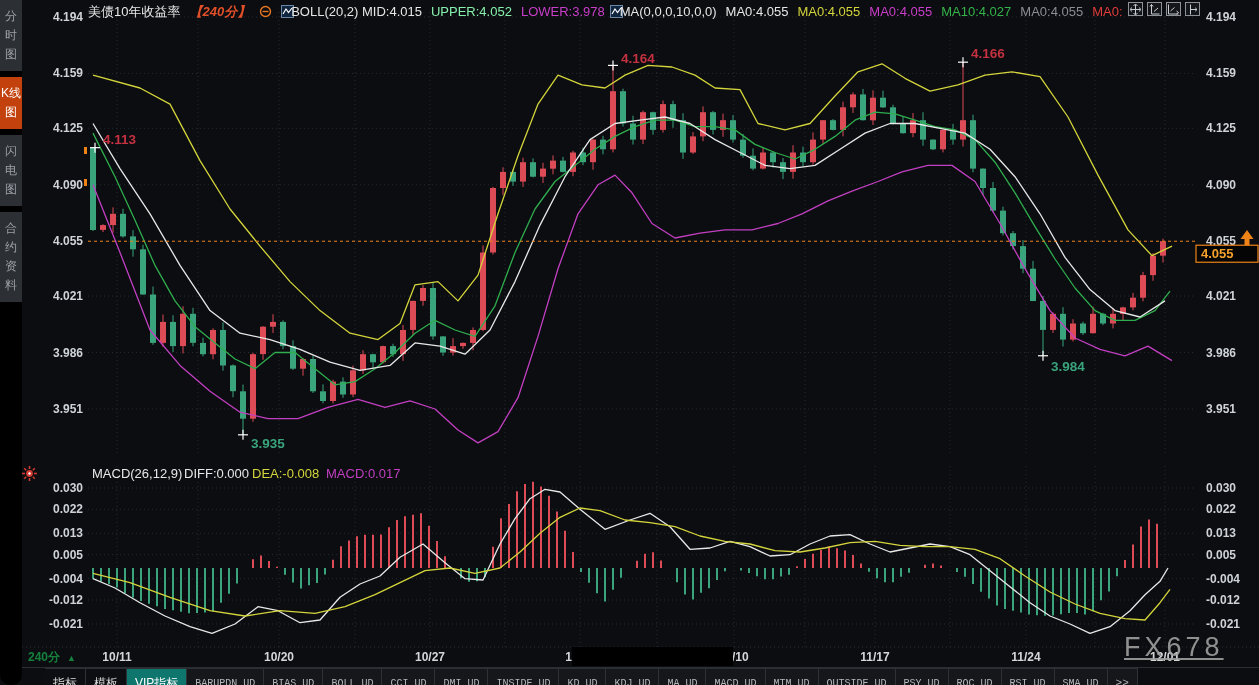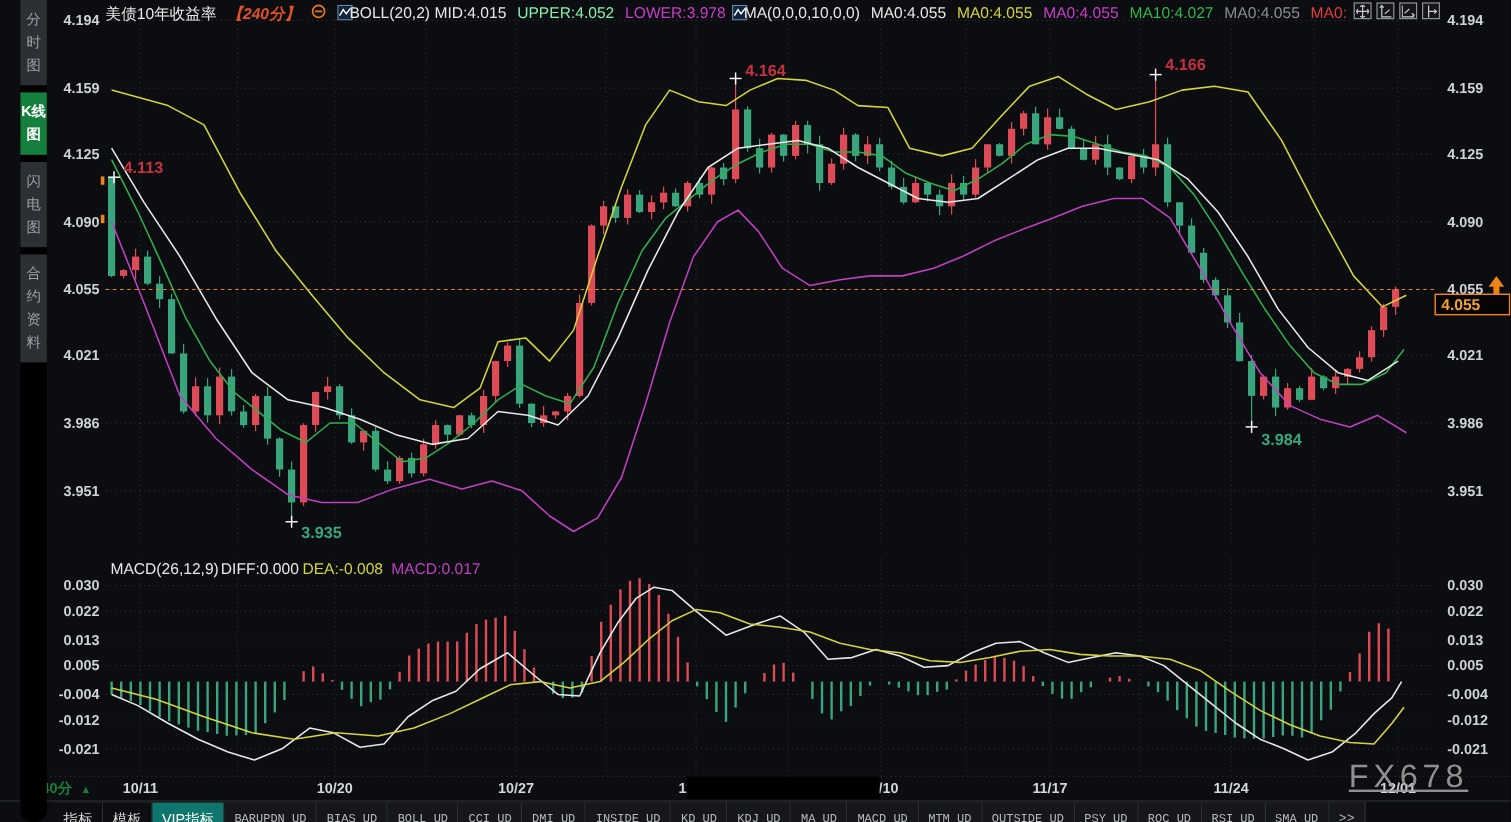--- a/index.html
+++ b/index.html
@@ -1,24 +1,24 @@
 <!DOCTYPE html>
 <html><head>
 <meta charset="utf-8">
 <style>
   html,body{margin:0;padding:0;background:#000;}
   body{font-family:"Liberation Sans",sans-serif;}
   .app{position:relative;width:1259px;height:685px;background:#0b0d10;overflow:hidden;}
   
-  .sidebar{position:absolute;left:17px;top:0;width:22px;height:685px;background:#000;z-index:30;border-radius:10px;}
+  .sidebar{position:absolute;left:0;top:0;width:22px;height:685px;background:#000;z-index:30;border-radius:10px;}
   .sb-item{width:22px;box-sizing:border-box;padding:7px 0;margin-bottom:6px;background:#2c2f34;
            color:#9da1a7;font-size:12px;line-height:19px;text-align:center;word-break:break-all;cursor:pointer;}
-  .sb-item.active{background:#15803d;color:#fff;font-weight:bold;}
-  
-  .hdr{position:absolute;left:88px;top:3px;height:17px;display:flex;align-items:flex-start;gap:9px;
+  .sb-item.active{background:#c2410c;color:#fff;}
+  
+  .hdr{position:absolute;left:88px;top:3px;height:17px;display:flex;align-items:center;gap:9px;
        white-space:nowrap;font-size:13px;z-index:20;}
   .hdr .title{color:#e8e8e8;}
   .hdr .period{color:#e2502a;font-weight:700;cursor:pointer;font-style:italic;}
   .ind{letter-spacing:0;}
   .micon{display:inline-block;width:13px;height:13px;vertical-align:-2px;}
   
   .winctl{position:absolute;left:1128px;top:2px;display:flex;gap:4px;z-index:20;}
   .winbtn{width:15px;height:14px;background:#14161a;border:1px solid #8d9298;box-sizing:border-box;
           display:flex;align-items:center;justify-content:center;cursor:pointer;}
   

